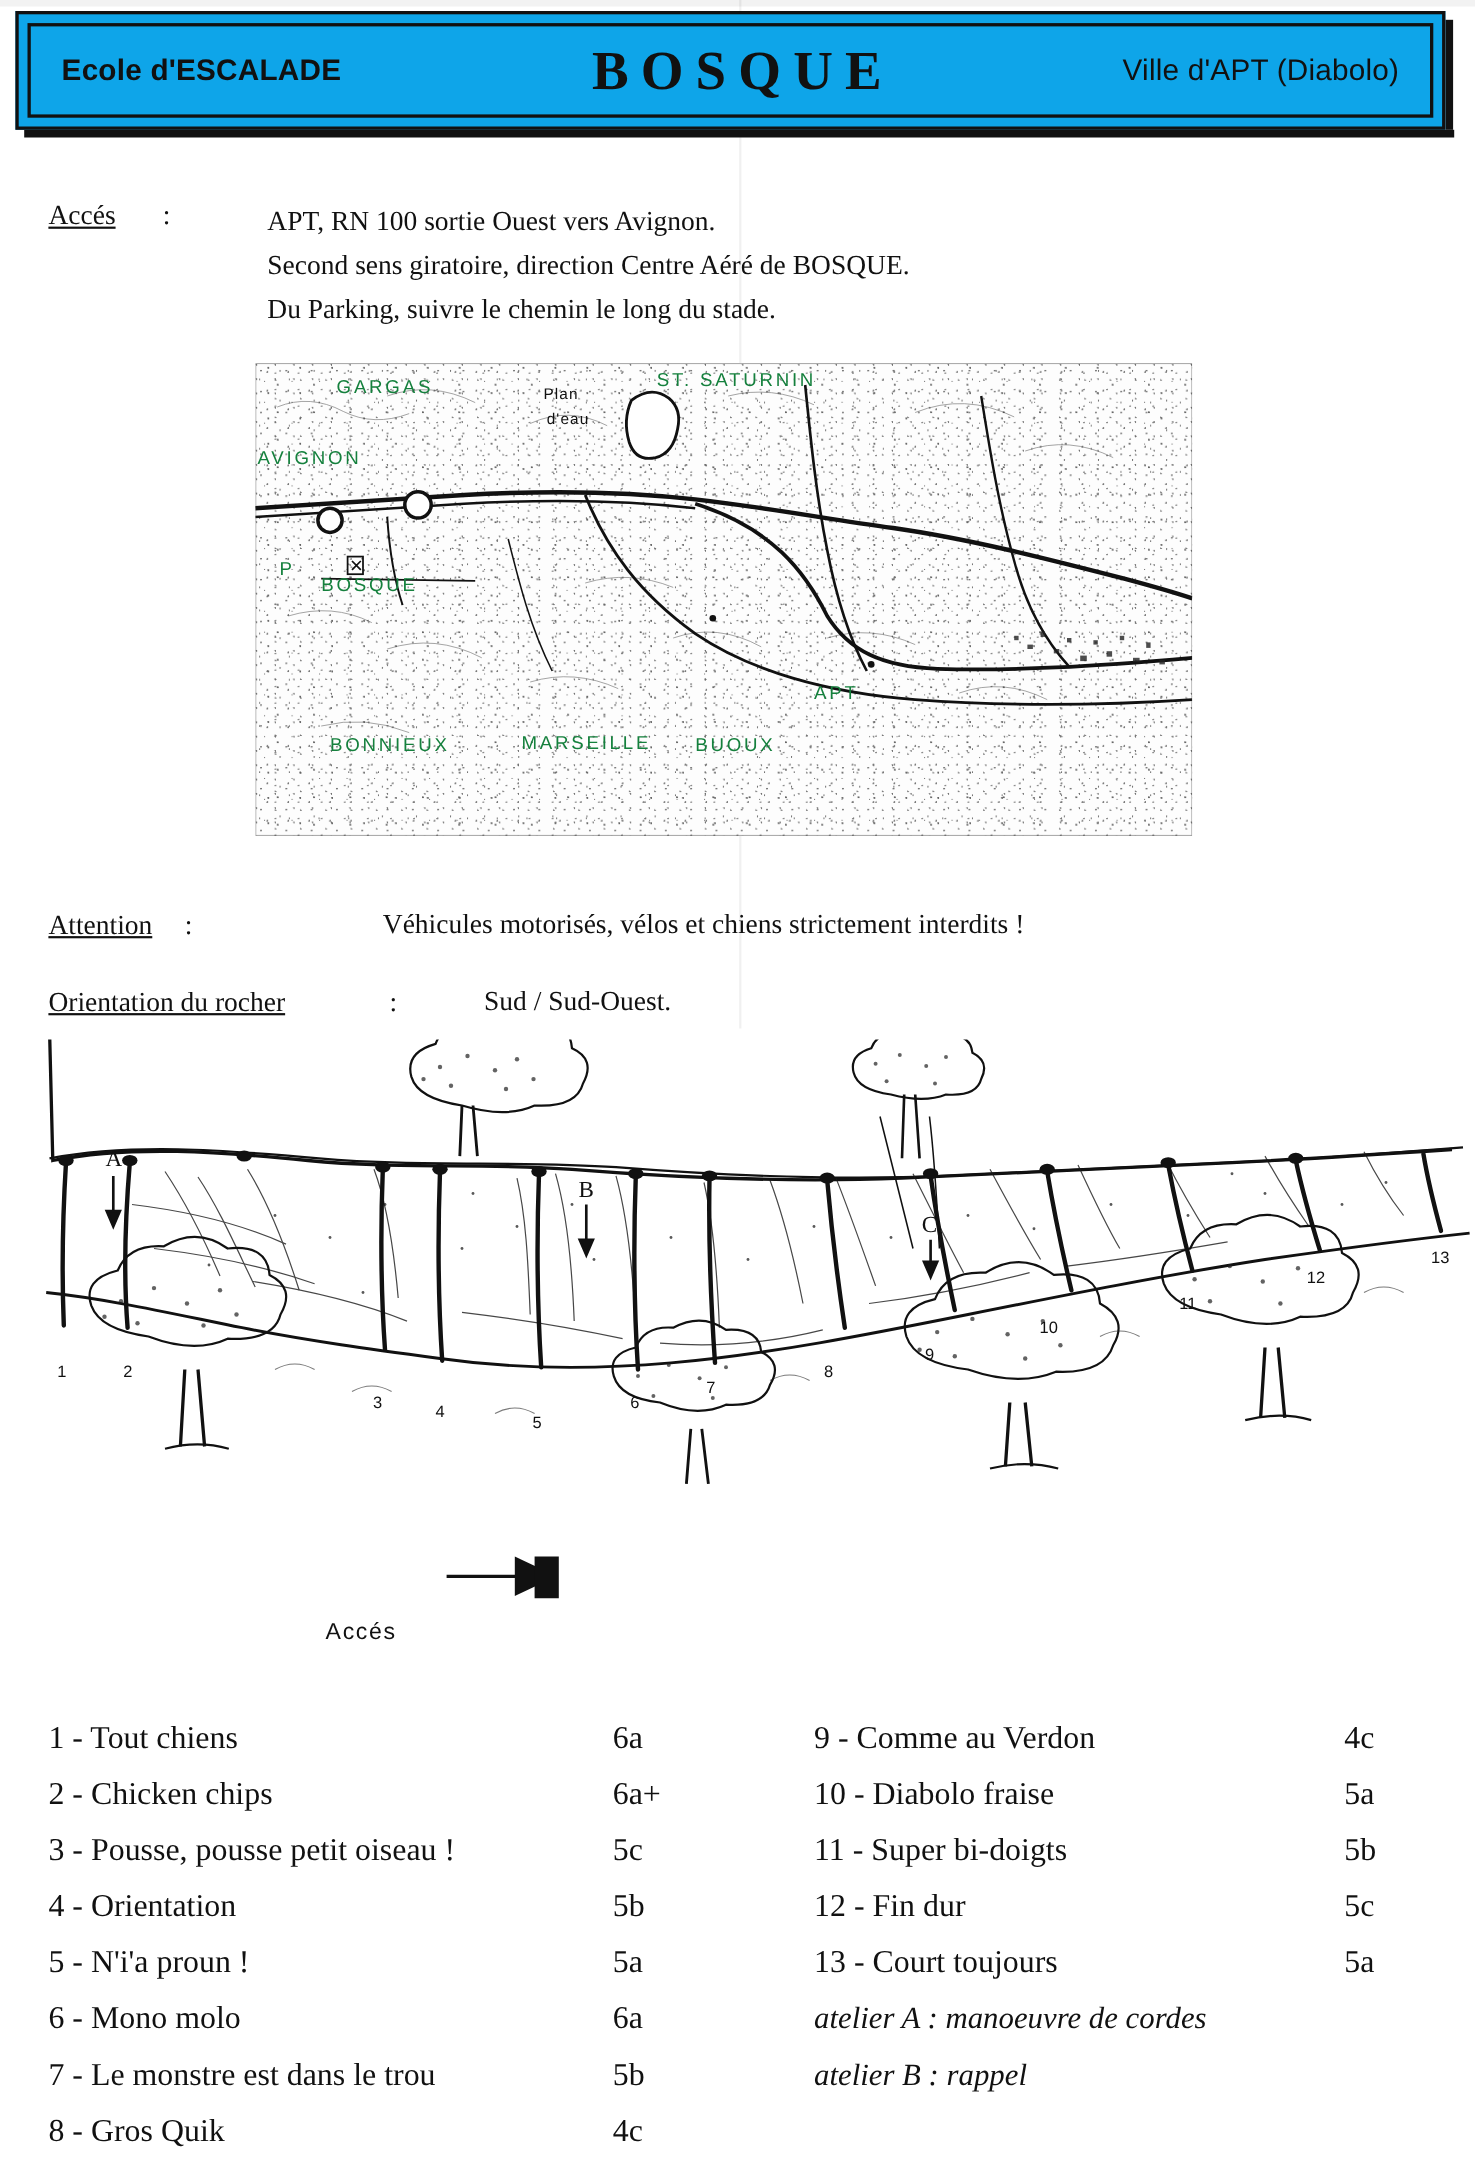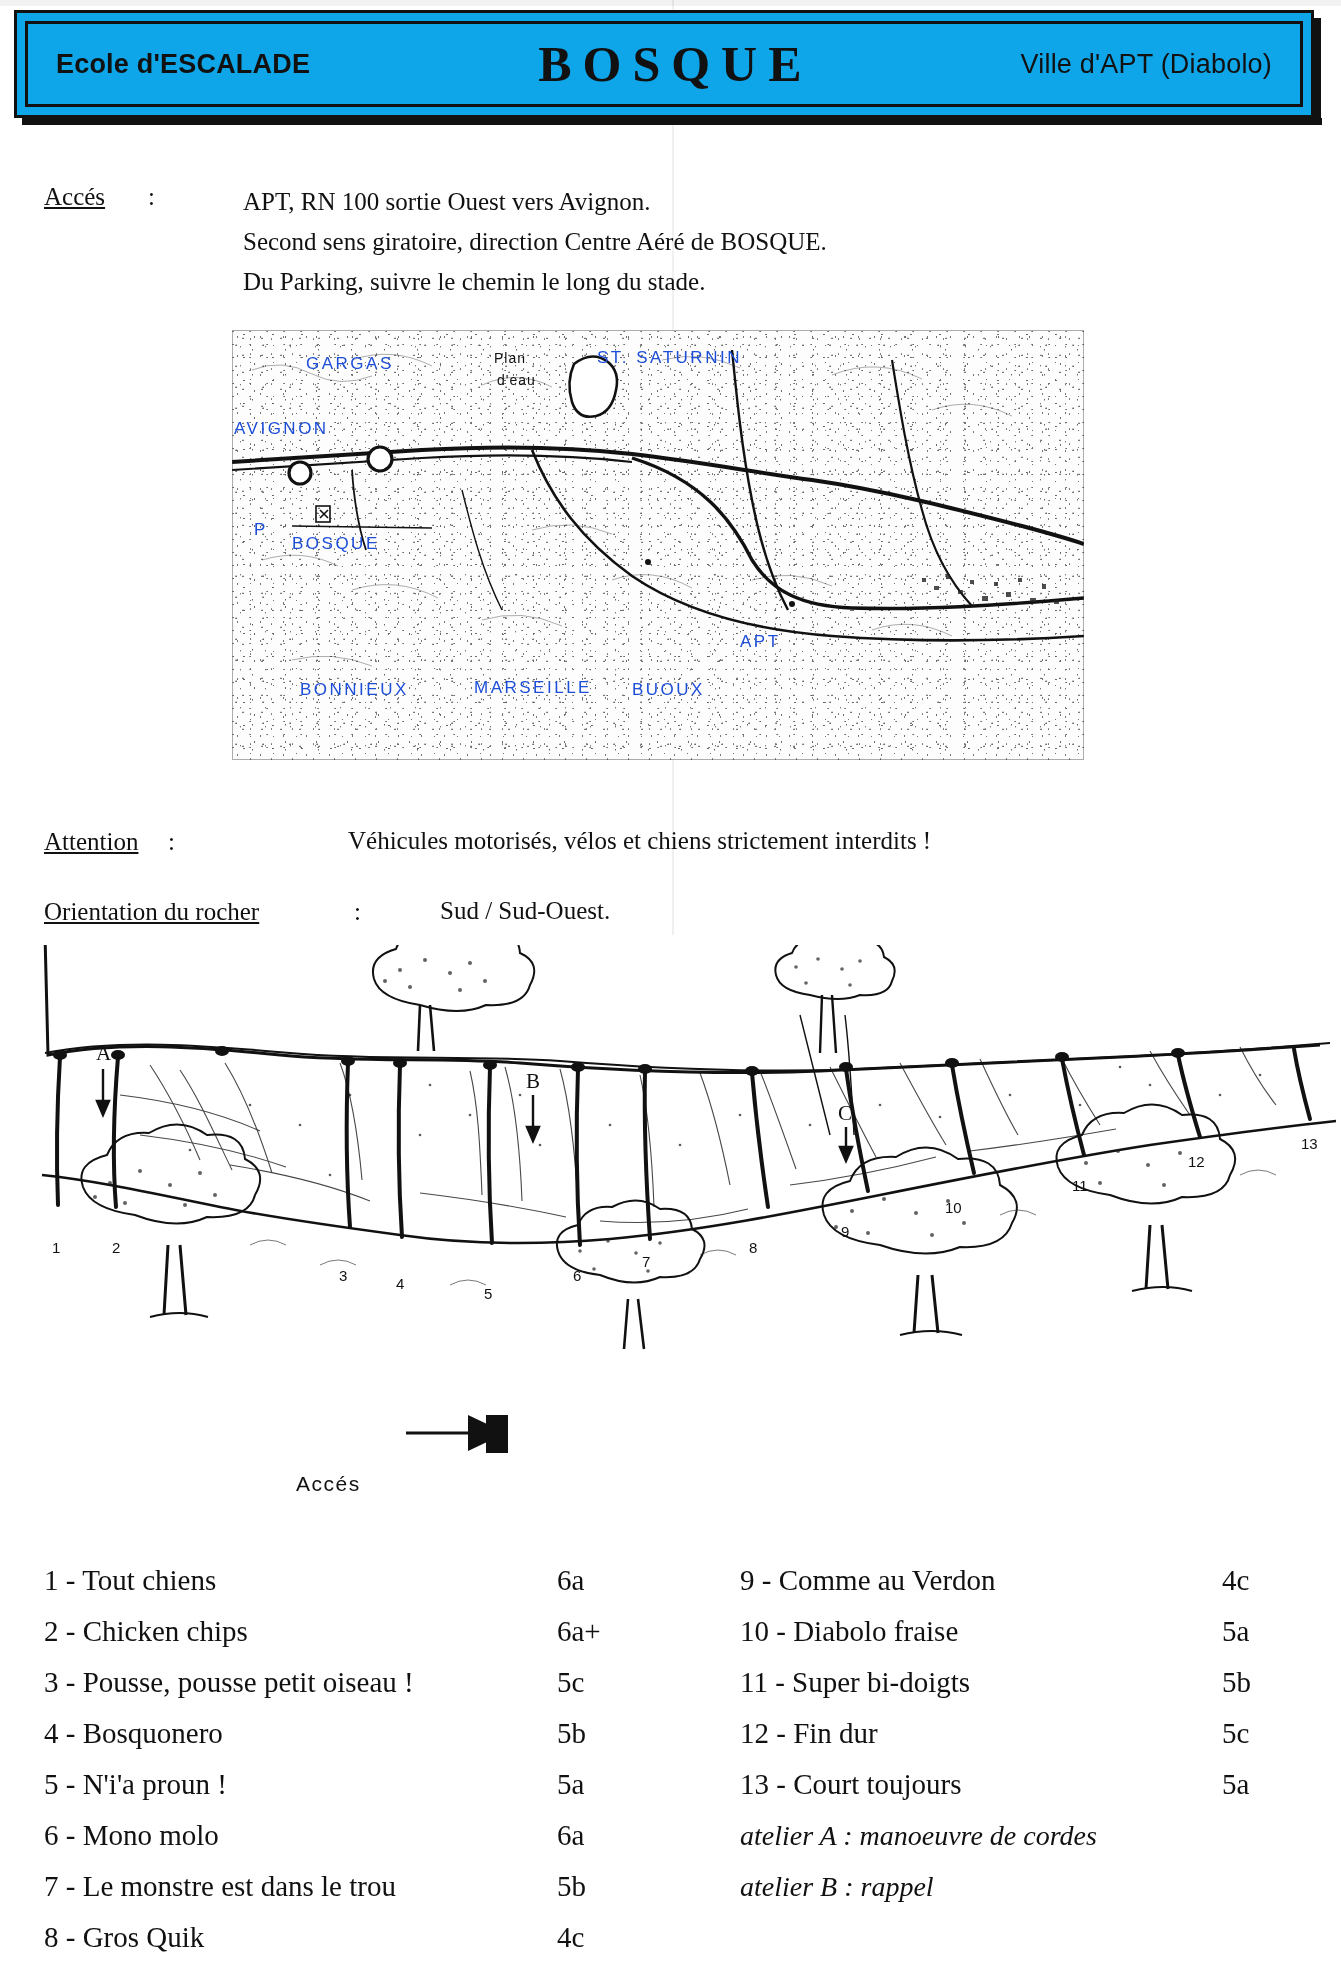--- a/index.html
+++ b/index.html
@@ -147,23 +147,22 @@
     background-size: 17px 13px, 23px 19px, 29px 23px, 19px 17px, 31px 27px,
                      21px 15px, 27px 21px, 25px 19px, 33px 25px, 23px 17px;
     opacity: 0.75;
   }
   .map-svg { position: absolute; inset: 0; }
   .map-town {
     position: absolute;
     font-family: "Liberation Sans", sans-serif;
     font-size: 17px;
     letter-spacing: 2.5px;
-    color: #1d4ed8;
+    color: #15803d;
     white-space: nowrap;
-    margin-top: 12px;
   }
   .map-small {
     position: absolute;
     font-family: "Liberation Sans", sans-serif;
     font-size: 14px;
     letter-spacing: 1px;
     color: #111;
     white-space: nowrap;
   }
 
@@ -582,21 +581,21 @@
     </div>
     <div class="route-row">
       <span class="route-name"><span>2</span> <span>-</span> <span>Chicken chips</span></span>
       <span class="route-grade">6a+</span>
     </div>
     <div class="route-row">
       <span class="route-name"><span>3</span> <span>-</span> <span>Pousse, pousse petit oiseau !</span></span>
       <span class="route-grade">5c</span>
     </div>
     <div class="route-row">
-      <span class="route-name"><span>4</span> <span>-</span> <span>Bosquonero</span></span>
+      <span class="route-name"><span>4</span> <span>-</span> <span>Orientation</span></span>
       <span class="route-grade">5b</span>
     </div>
     <div class="route-row">
       <span class="route-name"><span>5</span> <span>-</span> <span>N'i'a proun !</span></span>
       <span class="route-grade">5a</span>
     </div>
     <div class="route-row">
       <span class="route-name"><span>6</span> <span>-</span> <span>Mono molo</span></span>
       <span class="route-grade">6a</span>
     </div>

